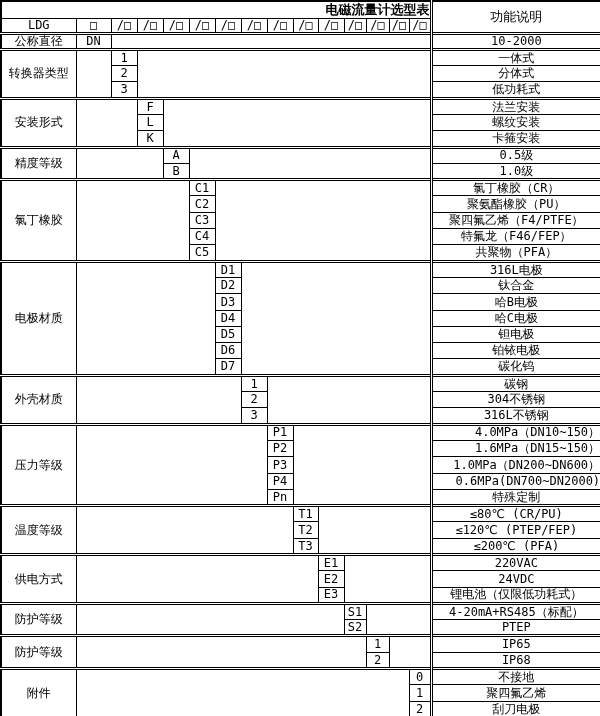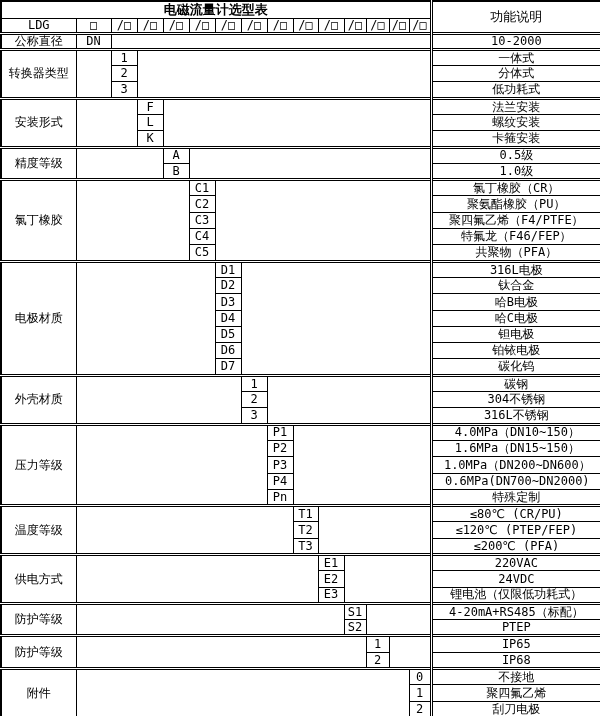--- a/index.html
+++ b/index.html
@@ -3,27 +3,27 @@
 <meta charset="utf-8">
 <style>
   html,body{margin:0;padding:0;background:#fff;}
   body{width:600px;font-family:"DejaVu Sans Mono","DejaVu Sans",sans-serif;color:#000;}
   table{border-collapse:collapse;table-layout:fixed;width:600px;height:716px;border:2px solid #000;}
   td{border:1px solid #000;padding:0;margin:0;text-align:center;vertical-align:middle;
      font-size:12px;line-height:1.05;white-space:nowrap;overflow:hidden;}
   tr{height:16.3px;}
   tr.title-row{height:17px;}
   tr.model-row{height:15px;}
-  .title{font-size:13px;font-weight:bold;}
+  .title{font-size:13px;font-weight:bold;text-align:right;}
   .func-cell{border-left:3px double #000;}
   .func-head{font-size:13px;margin-top:26px;}
   .gs > td{border-top:3px double #000;}
   .box-cell{font-size:12px;letter-spacing:0;}
   .cat-label{font-size:12px;margin-left:30px;}
-  .desc-left{text-align:center;padding-left:2px;}
+  .desc-left{text-align:right;padding-left:2px;}
 </style>
 </head>
 <body>
 
 <table>
   <colgroup>
     <col style="width:75px">
       <col style="width:35px">
     <col style="width:26px">
       <col style="width:26px">

